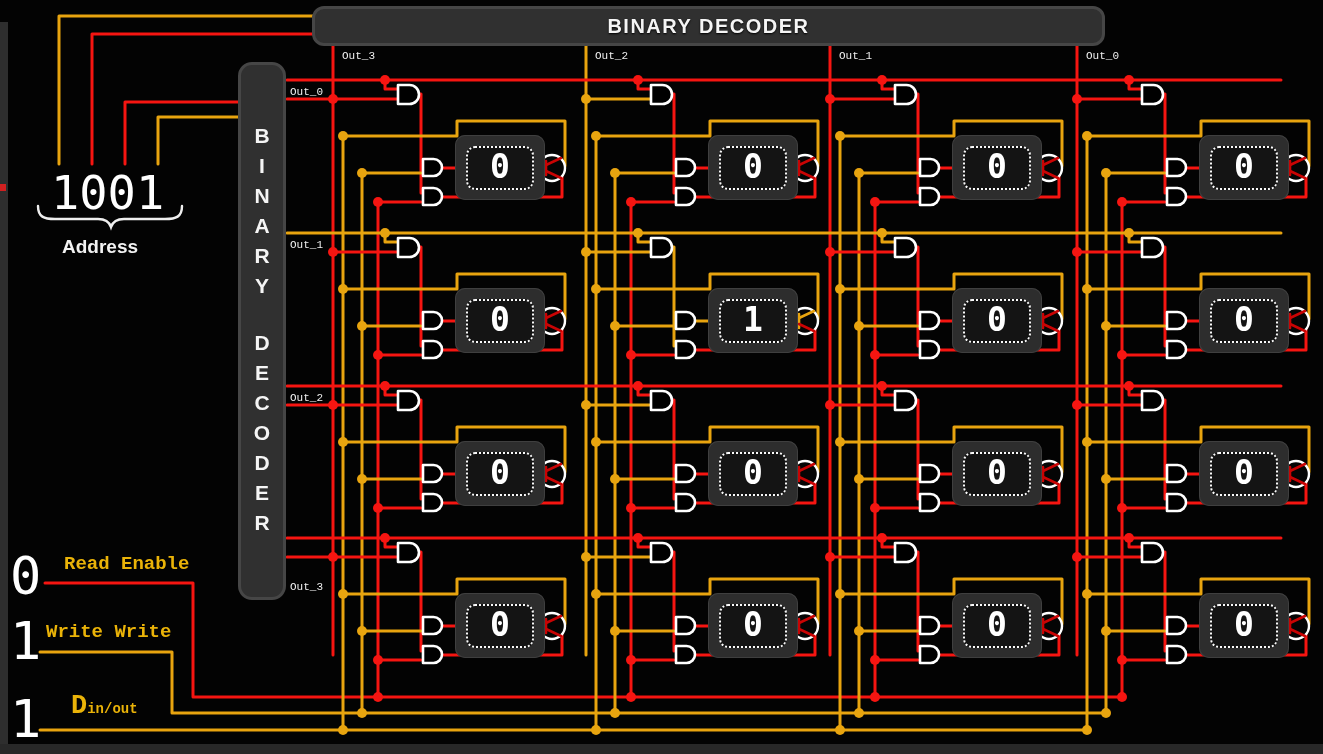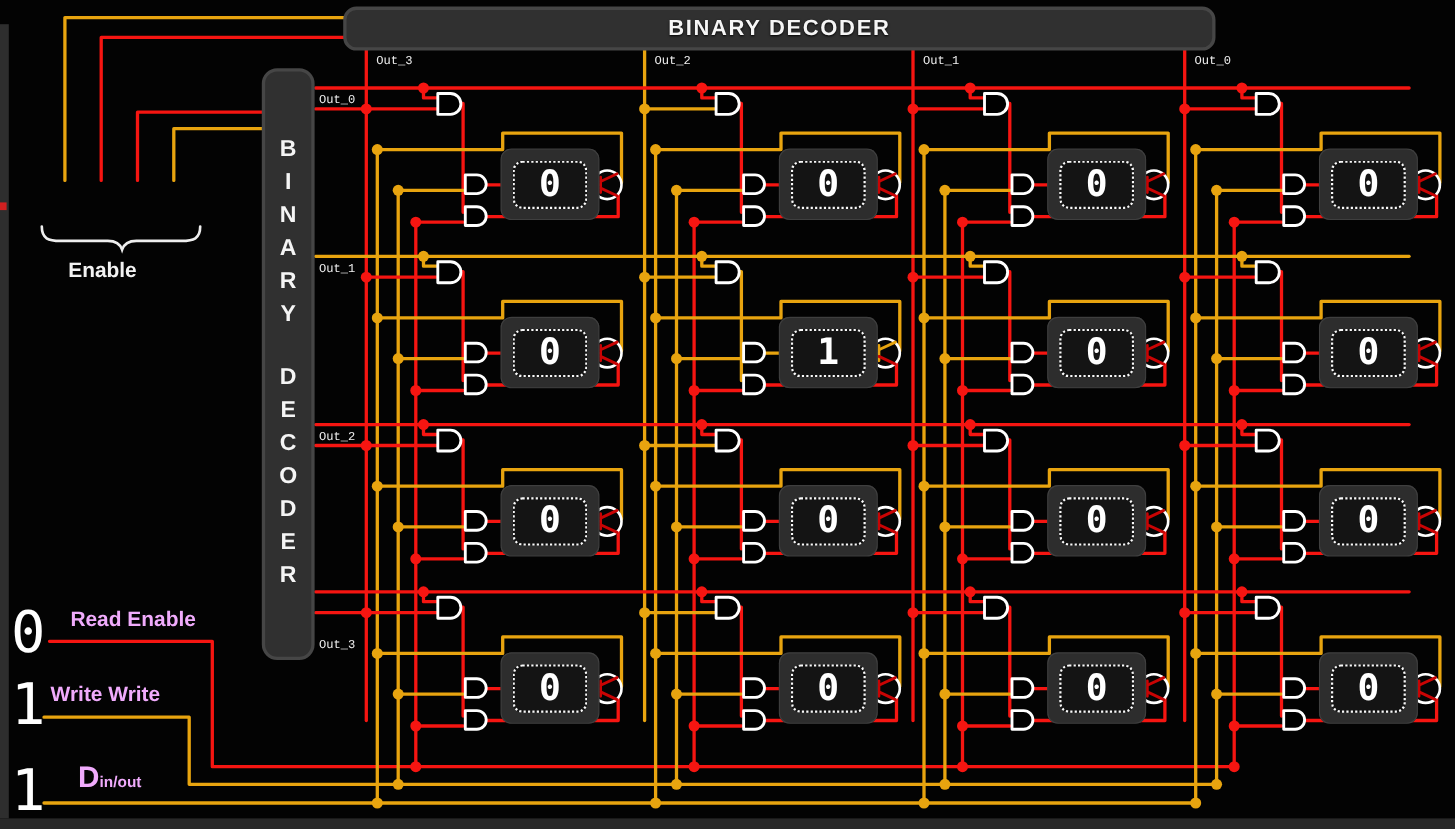--- a/index.html
+++ b/index.html
@@ -20,21 +20,21 @@
     box-shadow:inset 0 0 0 1px #3f3f3f;display:flex;align-items:center;justify-content:center;z-index:5;}
   .display-inner{width:64px;height:40px;border:2px dotted #fafafa;border-radius:9px;background:#141414;
     display:flex;align-items:center;justify-content:center;}
   .display-digit{font-family:"DejaVu Sans Mono",monospace;font-size:33px;font-weight:bold;color:#fff;
     line-height:1;padding-bottom:2px;}
   .addr-value{position:absolute;left:51px;top:169px;font-family:"DejaVu Sans Mono",monospace;
     font-size:47px;color:#fff;line-height:1;z-index:4;}
   .addr-label{position:absolute;left:62px;top:236px;font-size:19px;font-weight:bold;color:#f2f2f2;z-index:4;}
   .ctrl-value{position:absolute;font-family:"DejaVu Sans Mono",monospace;font-size:52px;color:#fff;
     line-height:1;z-index:4;}
-  .ctrl-label{position:absolute;font-size:19px;font-weight:bold;color:#f0abfc;z-index:4;}
+  .ctrl-label{position:absolute;font-size:19px;font-weight:bold;color:#eab308;z-index:4;font-family:Liberation Mono, monospace;}
   .din{display:flex;align-items:baseline;}
   .din-main{font-size:27px;font-weight:bold;}
   .din-sub{font-size:14px;font-weight:bold;text-align:right;}
   .left-strip{position:absolute;left:0;top:22px;width:8px;height:722px;background:#2e2e2e;z-index:6;}
   .left-tick{position:absolute;left:0;top:184px;width:6px;height:7px;background:#d02020;z-index:7;}
   .bottom-strip{position:absolute;left:0;top:744px;width:1323px;height:10px;background:#282828;z-index:6;}
 </style>
 </head>
 <body>
 
@@ -417,21 +417,22 @@
       <div class="word-gap"></div>
       <div class="letter">D</div>
       <div class="letter">E</div>
       <div class="letter">C</div>
       <div class="letter">O</div>
       <div class="letter">D</div>
       <div class="letter">E</div>
       <div class="letter">R</div>
     </div>
 
-  <div class="addr-label">Enable</div>
+  <div class="addr-value">1001</div>
+  <div class="addr-label">Address</div>
 
   <div class="ctrl-value" style="left:10px;top:550px;">0</div>
   <div class="ctrl-label" style="left:64px;top:553px;">Read Enable</div>
 
   <div class="ctrl-value" style="left:10px;top:615px;">1</div>
   <div class="ctrl-label" style="left:46px;top:621px;">Write Write</div>
 
   <div class="ctrl-value" style="left:10px;top:693px;">1</div>
   <div class="ctrl-label din" style="left:71px;top:691px;">
     <span class="din-main">D</span>

